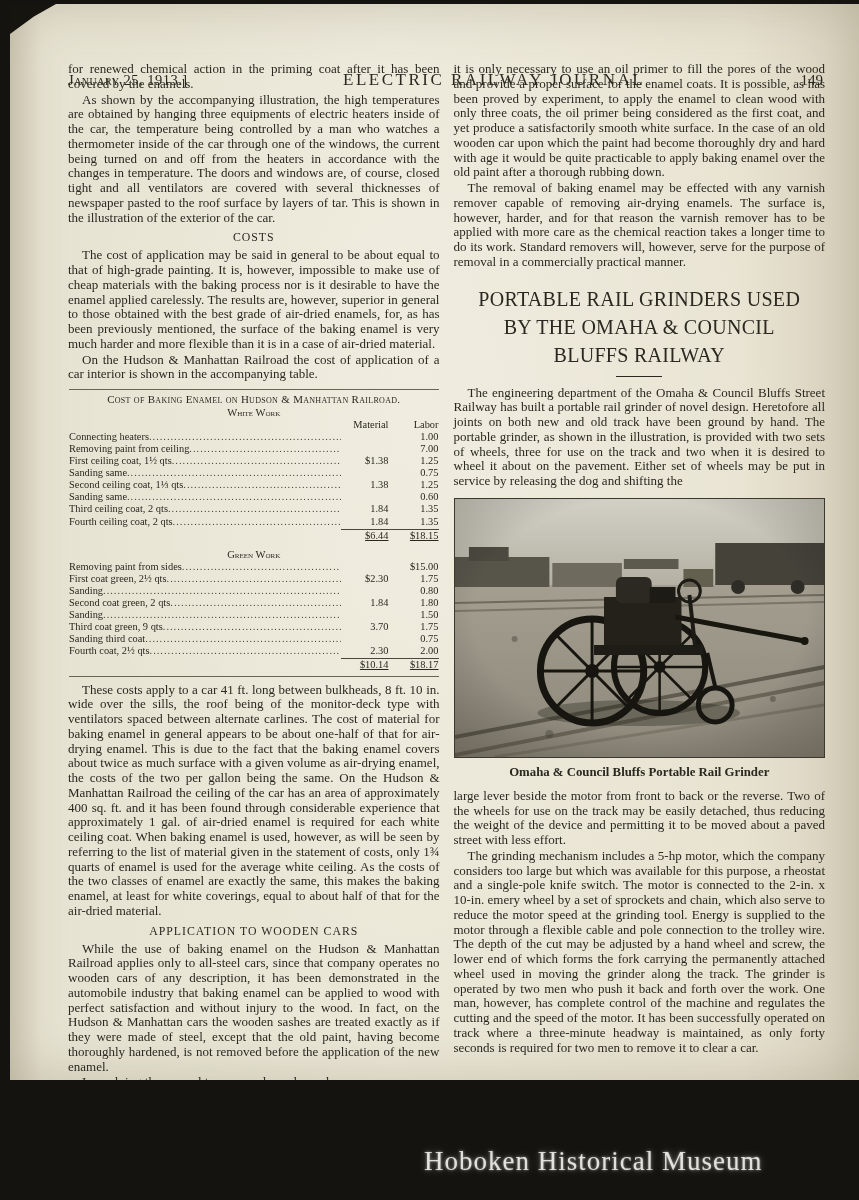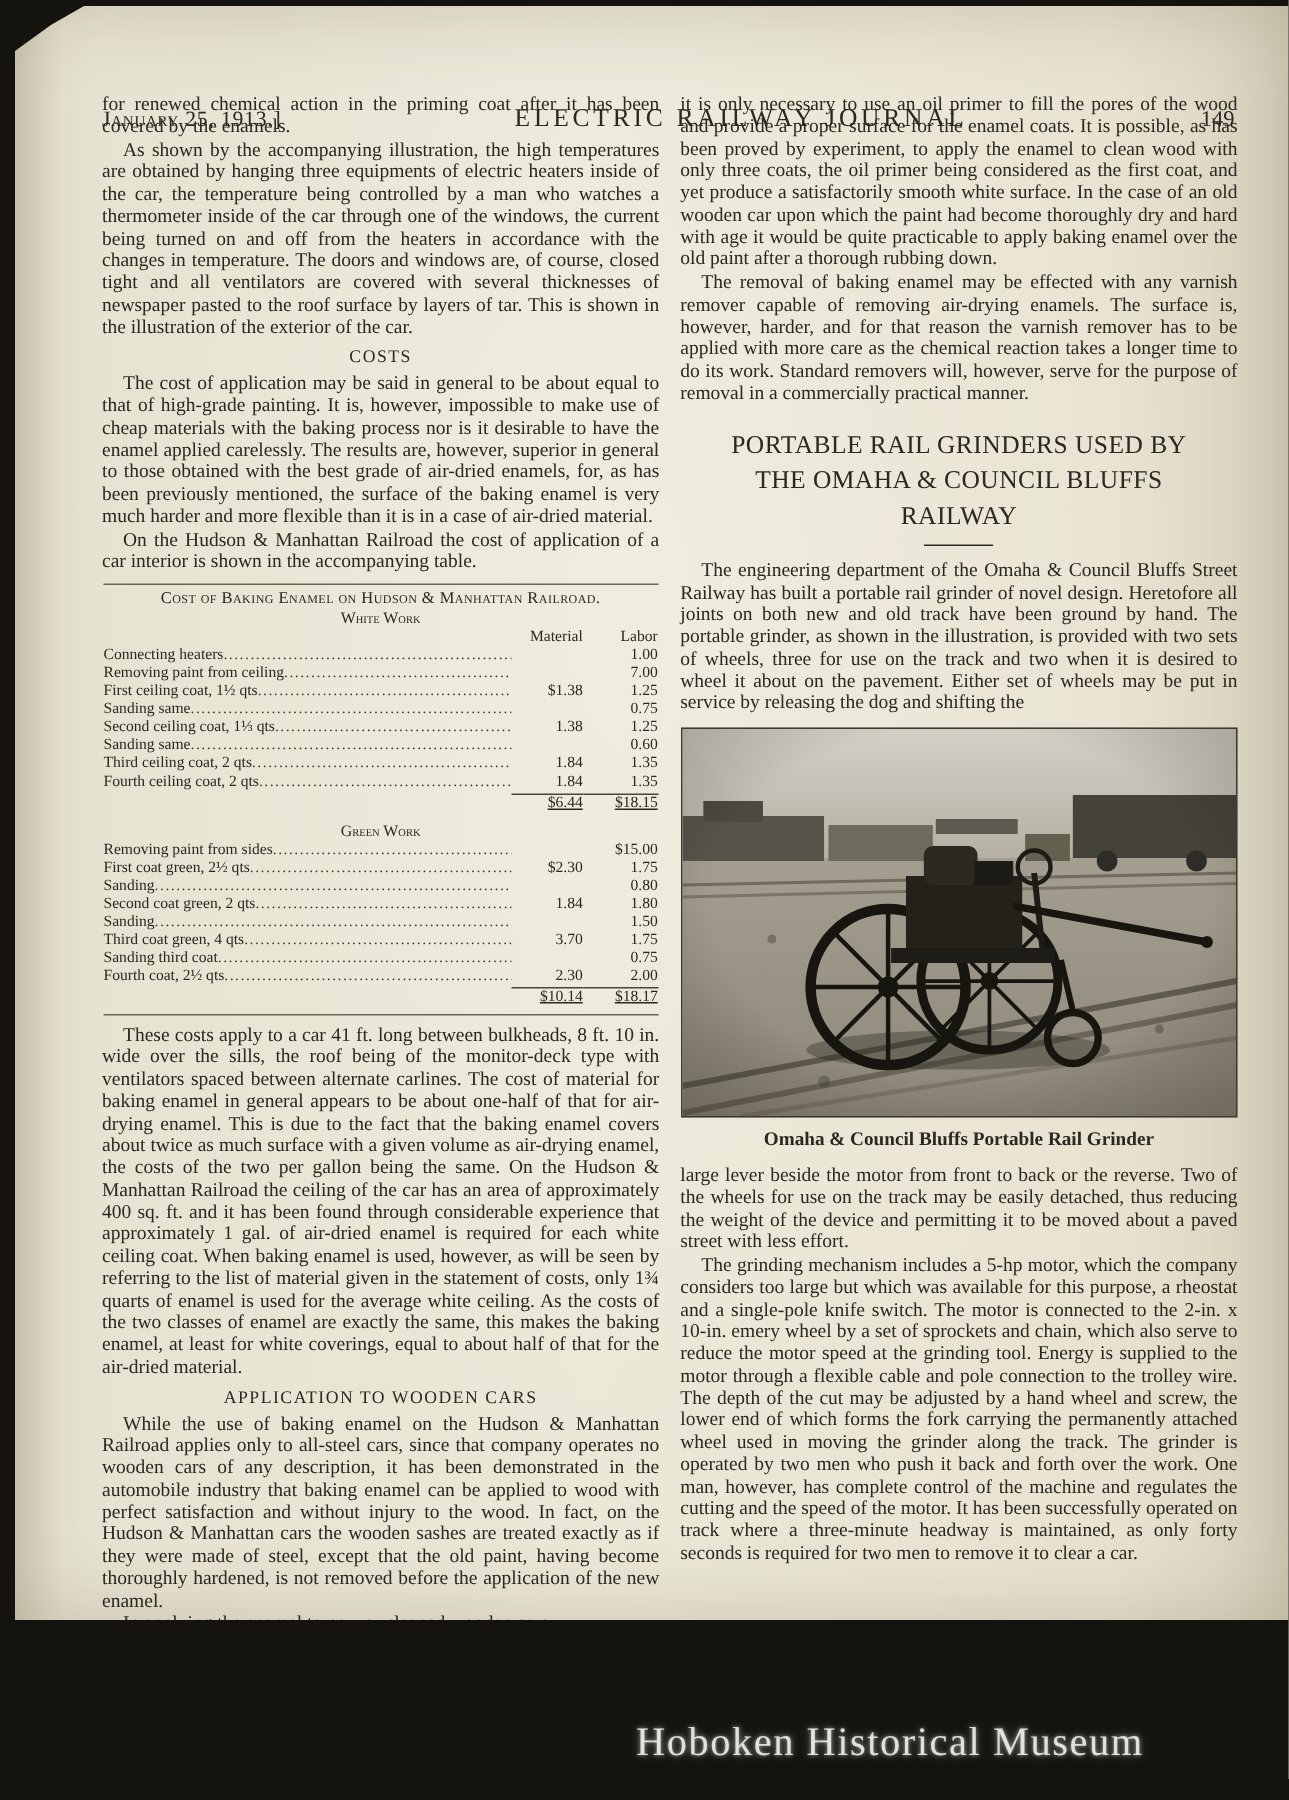--- a/index.html
+++ b/index.html
@@ -33,21 +33,21 @@
   .t-sub{text-align:center;font-variant:small-caps;font-size:10.6px;margin-top:1px;}
   .trow{display:flex;}
   .tlabel{flex:1 1 auto;overflow:hidden;white-space:nowrap;}
   .leader::after{content:"......................................................................................................................";letter-spacing:1px;color:#3a372d;}
   .tmat{width:48px;text-align:right;flex:none;}
   .tlab{width:50px;text-align:right;flex:none;}
   .t-total{margin-top:1px;text-decoration:underline;}
   .t-total .tmat,.t-total .tlab{border-top:1px solid #4a463a;}
   .t-gap{height:6px;}
   
-  .art-title{text-align:center;font-size:17px;line-height:1.4;margin:15px 16px 0;letter-spacing:.3px;}
+  .art-title{text-align:center;font-size:20px;line-height:1.4;margin:15px 16px 0;letter-spacing:.3px;}
   .art-rule{width:46px;border-top:1.3px solid #2a2820;margin:7px auto 9px;}
   
   .figure{margin:9px 0 4px;border:1px solid #3a382f;background:#b9b5a8;}
   .figure svg{display:block;width:100%;height:258px;}
   .fig-caption{text-align:center;font-weight:bold;font-size:12.8px;margin:7px 0 9px;}
   
   .watermark{position:absolute;left:424px;top:1146px;font-size:27px;white-space:nowrap;
     color:rgba(252,252,248,0.82);letter-spacing:1px;
     text-shadow:0 0 3px rgba(255,255,255,0.55),0 0 8px rgba(255,255,255,0.3);}
 </style>
@@ -150,21 +150,21 @@
               <span class="tlabel leader">Second coat green, 2 qts</span>
               <span class="tmat">1.84</span>
               <span class="tlab">1.80</span>
             </div>
           <div class="trow">
               <span class="tlabel leader">Sanding</span>
               <span class="tmat"></span>
               <span class="tlab">1.50</span>
             </div>
           <div class="trow">
-              <span class="tlabel leader">Third coat green, 4 qts</span>
+              <span class="tlabel leader">Third coat green, 9 qts</span>
               <span class="tmat">3.70</span>
               <span class="tlab">1.75</span>
             </div>
           <div class="trow">
               <span class="tlabel leader">Sanding third coat</span>
               <span class="tmat"></span>
               <span class="tlab">0.75</span>
             </div>
           <div class="trow">
               <span class="tlabel leader">Fourth coat, 2½ qts</span>

